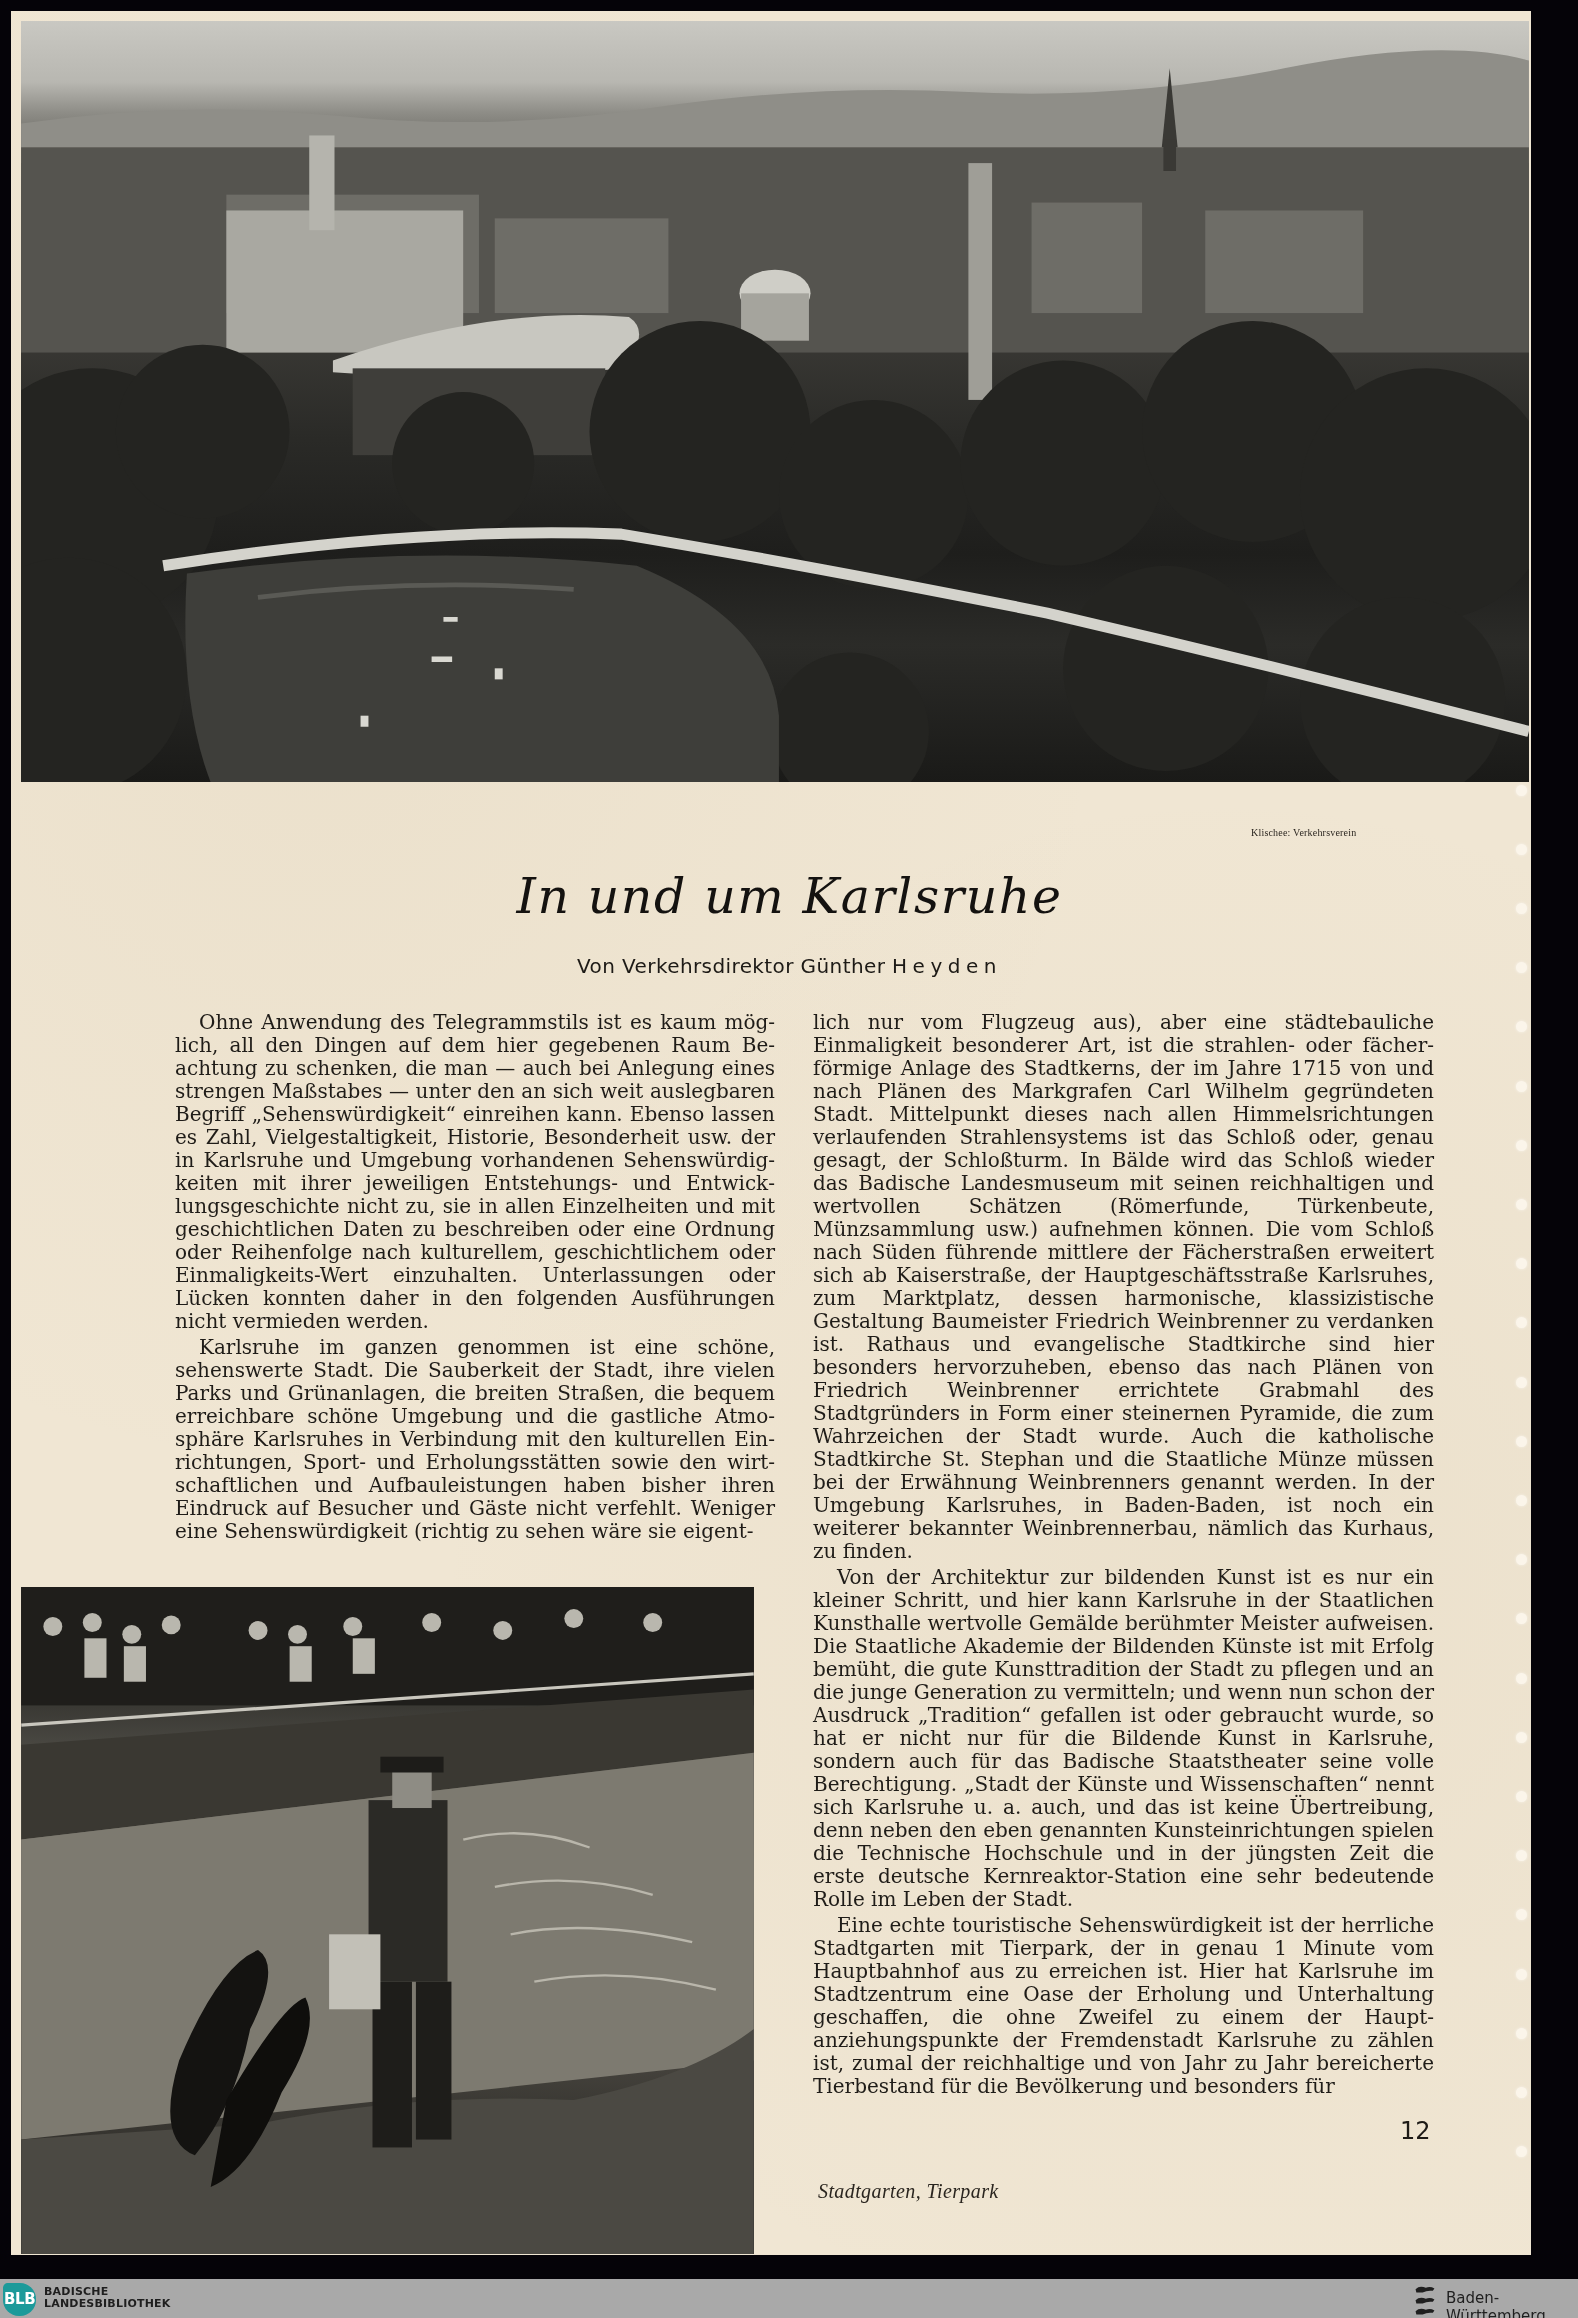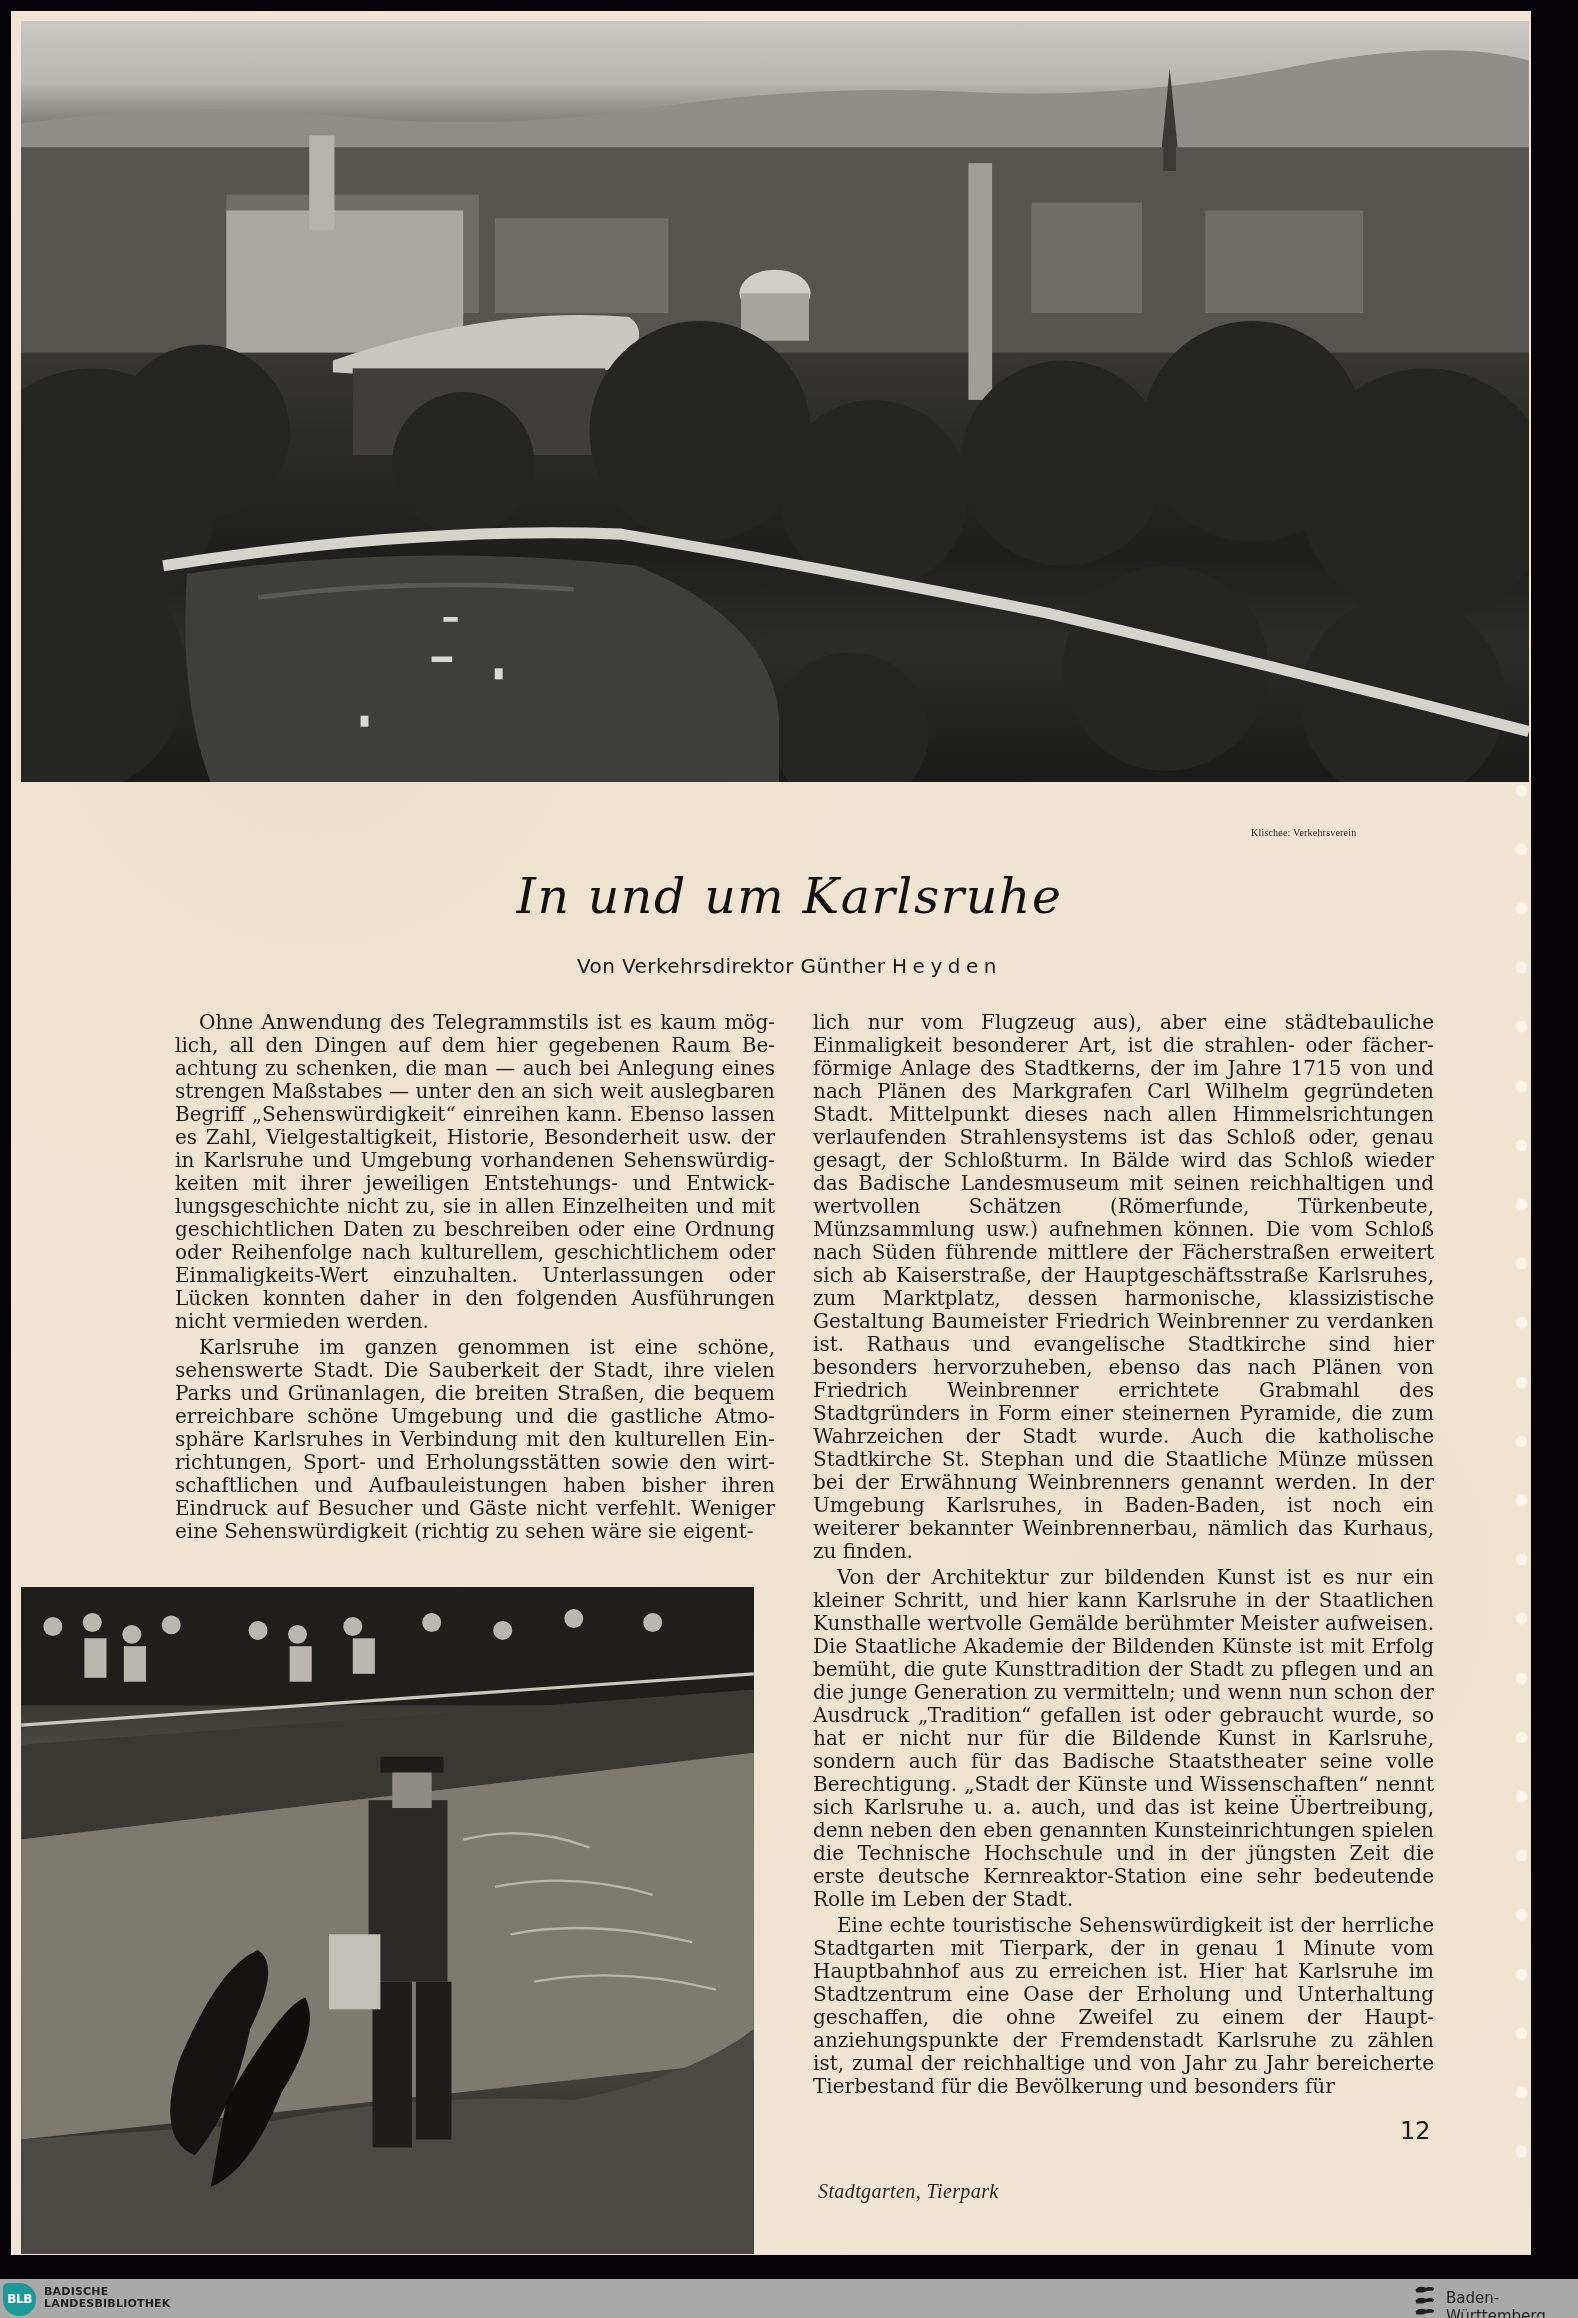--- a/index.html
+++ b/index.html
@@ -75,21 +75,21 @@
   }
   
   .footer {
     position: absolute; left: 0; top: 2279px; width: 1579px; height: 39px;
     background: #a9a9a9;
   }
   .blb-logo {
     position: absolute; left: 3.2px; top: 4px; width: 33px; height: 33px;
     background: #1c9a9a; border-radius: 4.7px 16px 16px 16px;
     color: #fff; font-family: "DejaVu Sans", sans-serif; font-weight: bold;
-    font-size: 12px; line-height: 33px; text-align: center; letter-spacing: -0.4px;
+    font-size: 15px; line-height: 33px; text-align: center; letter-spacing: -0.4px;
   }
   .blb-name {
     position: absolute; left: 44px; top: 7px;
     font-family: "DejaVu Sans", sans-serif; font-weight: bold; font-size: 11px;
     line-height: 12px; color: #1f1f1f; letter-spacing: 0.2px;
   }
   .bw-crest { position: absolute; left: 1413px; top: 4px; width: 24px; height: 33px; }
   .bw-name {
     position: absolute; left: 1446px; top: 9.5px;
     font-family: "DejaVu Sans", sans-serif; font-size: 15px; color: #1f1f1f;

